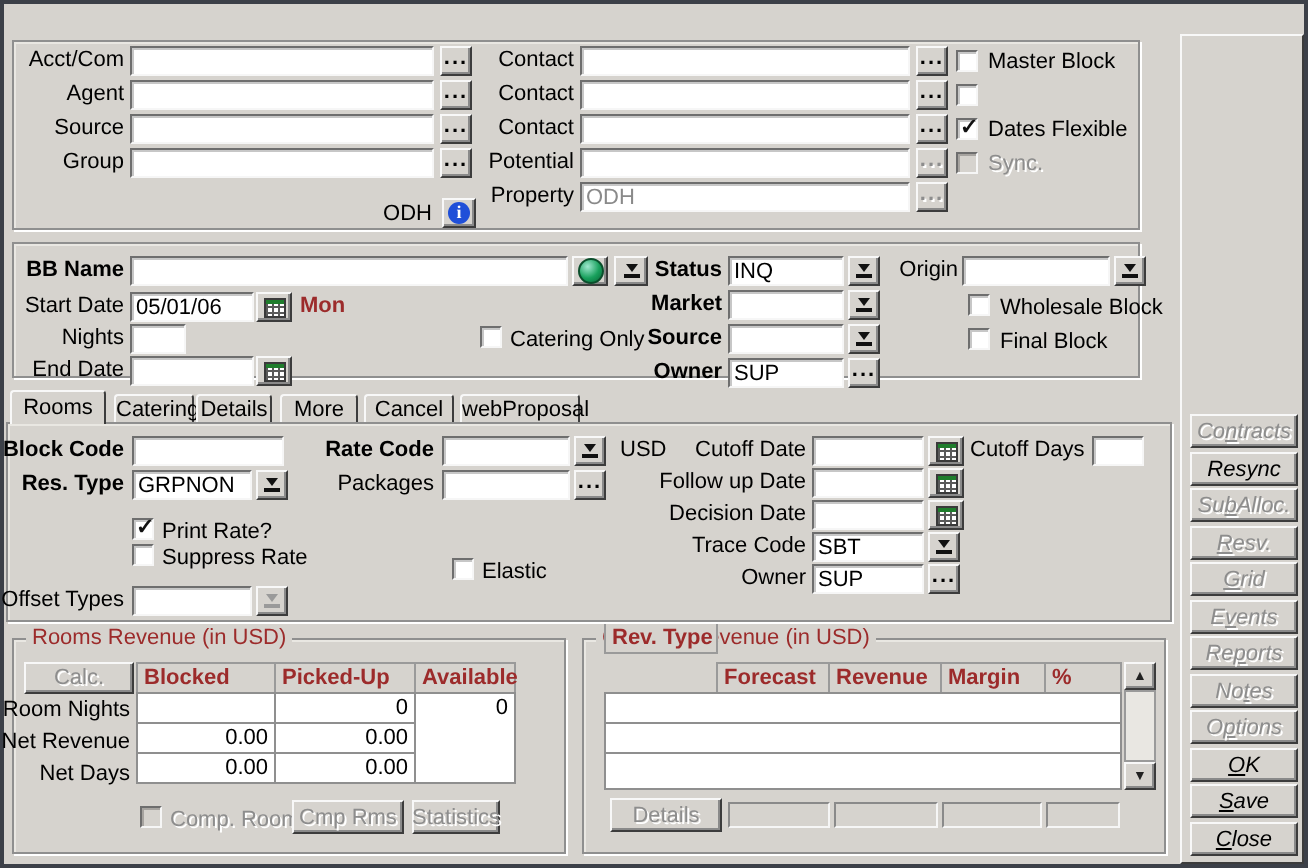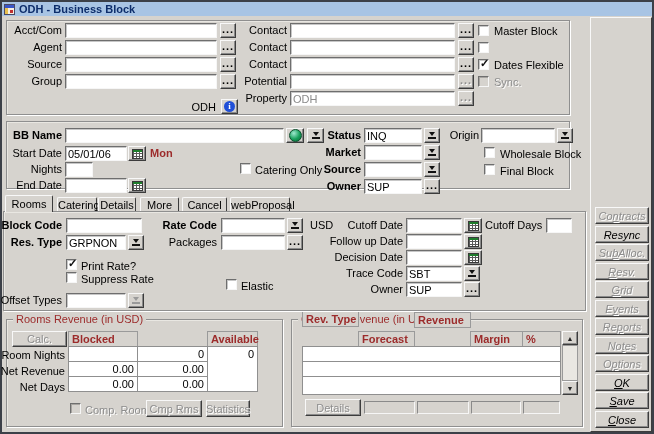--- a/index.html
+++ b/index.html
@@ -80,24 +80,20 @@
   .arrow { font-size:7px; line-height:7px; color:#222; }
   .tot { position:absolute; height:13px; background:var(--bg,#d6d3ce); border:1px solid;
          border-color:#8a8a8a #f6f6f6 #f6f6f6 #8a8a8a; }
   u { text-decoration:underline; }
 </style>
 </head>
 <body>
 
 <div class="win">
 
-  <div class="titlebar">
-    <span class="appicon"></span>
-    <span class="ttl">ODH - Business Block</span>
-  </div>
 
   <div class="frame" style="left:6px;top:20px;width:564px;height:95px"></div>
 
   <div class="lbl" style="left:4px;top:24px;width:58px">Acct/Com</div>
   <input class="inp" style="left: 65px; top: 23px; width: 152px;" value="">
   <div class="btn3 lov" style="left:220px;top:23px;width:16px;height:15px">...</div>
 
   <div class="lbl" style="left:4px;top:41px;width:58px">Agent</div>
   <input class="inp" style="left: 65px; top: 40px; width: 152px;" value="">
   <div class="btn3 lov" style="left:220px;top:40px;width:16px;height:15px">...</div>
@@ -306,20 +302,21 @@
   <input class="inp" style="left: 406px; top: 282px; width: 56px;" value="SUP">
   <div class="btn3 lov" style="left:464px;top:282px;width:16px;height:15px">...</div>
   </div>
 
   <div class="frame" style="left:6px;top:319px;width:277px;height:108px">
     <span class="legend">Rooms Revenue (in USD)</span>
   </div>
   <div class="btn3 dis" style="left:12px;top:331px;width:55px;height:16px">Calc.</div>
 
   <div class="th" style="left:68px;top:331px;width:70px">Blocked</div>
+  <div class="th" style="left:137px;top:331px;width:71px">Picked-Up</div>
   <div class="th" style="left:207px;top:331px;width:51px">Available</div>
 
   <div class="lbl" style="left:0px;top:349px;width:65px">Room Nights</div>
   <div class="lbl" style="left:0px;top:365px;width:65px">Net Revenue</div>
   <div class="lbl" style="left:0px;top:381px;width:65px">Net Days</div>
 
   <div class="td" style="left:68px;top:346px;width:70px"></div>
   <div class="td" style="left:137px;top:346px;width:71px">0</div>
   <div class="td" style="left:68px;top:361px;width:70px">0.00</div>
   <div class="td" style="left:137px;top:361px;width:71px">0.00</div>
@@ -331,21 +328,21 @@
   <div class="lbl l dim" style="left:85px;top:404px;width:70px">Comp. Rooms</div>
   <div class="btn3 dis" style="left:146px;top:400px;width:56px;height:17px">Cmp Rms</div>
   <div class="btn3 dis" style="left:206px;top:400px;width:44px;height:17px">Statistics</div>
 
   <div class="frame" style="left:291px;top:319px;width:292px;height:108px">
     <span class="legend">Catering Revenue (in USD)</span>
   </div>
 
   <div class="th" style="left:302px;top:311px;width:57px">Rev. Type</div>
   <div class="th" style="left:358px;top:331px;width:57px">Forecast</div>
-  <div class="th" style="left:414px;top:312px;width:57px">Revenue</div>
+  <div class="th" style="left:414px;top:331px;width:57px">Revenue</div>
   <div class="th" style="left:470px;top:331px;width:53px">Margin</div>
   <div class="th" style="left:522px;top:331px;width:39px">%</div>
 
   <div class="td" style="left:302px;top:346px;width:259px"></div>
   <div class="td" style="left:302px;top:361px;width:259px"></div>
   <div class="td" style="left:302px;top:376px;width:259px;height:19px"></div>
 
   <div class="btn3" style="left:562px;top:331px;width:16px;height:14px">
       <span class="arrow">▲</span>
     </div>

